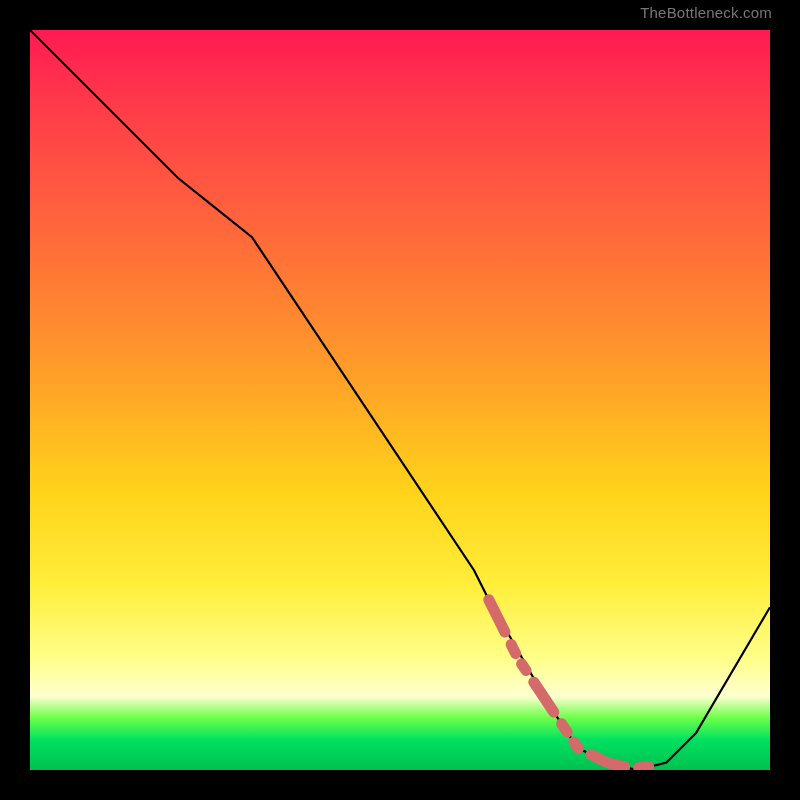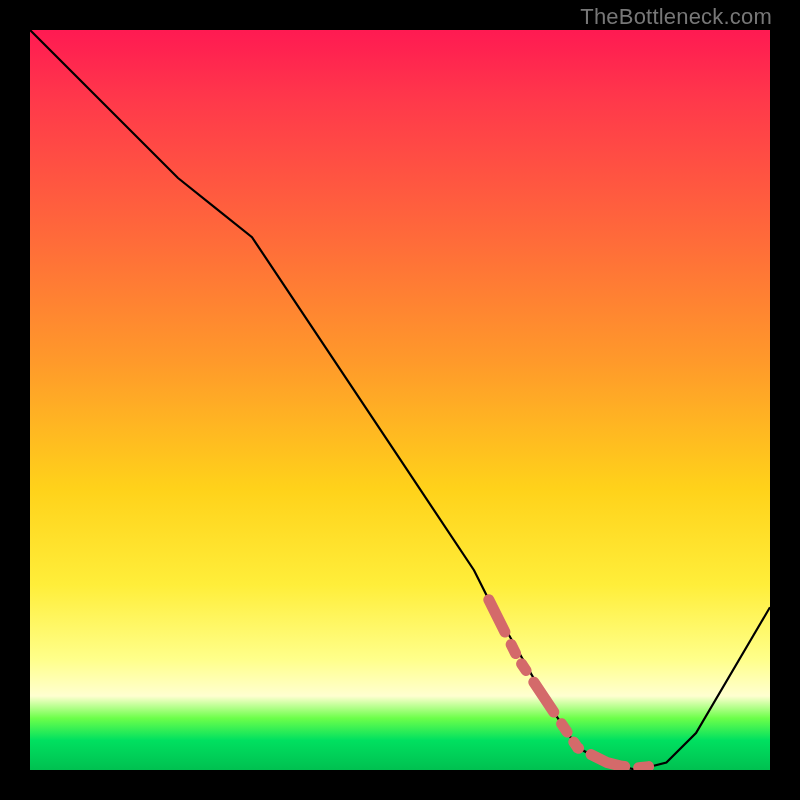--- a/index.html
+++ b/index.html
@@ -46,21 +46,21 @@
     position: absolute;
     inset: 0;
     width: 100%;
     height: 100%;
   }
   .watermark {
     position: absolute;
     top: 4px;
     right: 28px;
     color: #777;
-    font-size: 22px;
+    font-size: 15px;
     letter-spacing: 0.2px;
     user-select: none;
   }
 </style>
 </head>
 <body>
 
 <div class="wrap">
   <div class="watermark">TheBottleneck.com</div>
 

